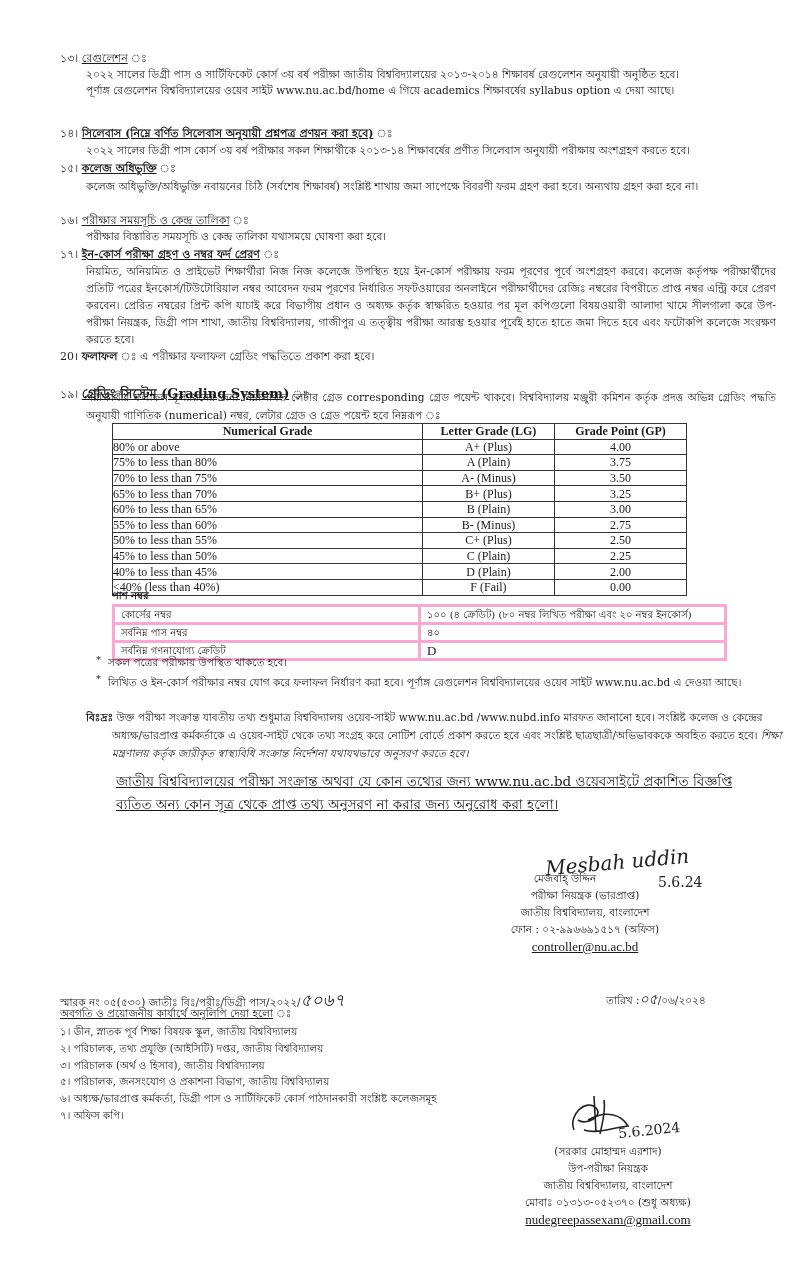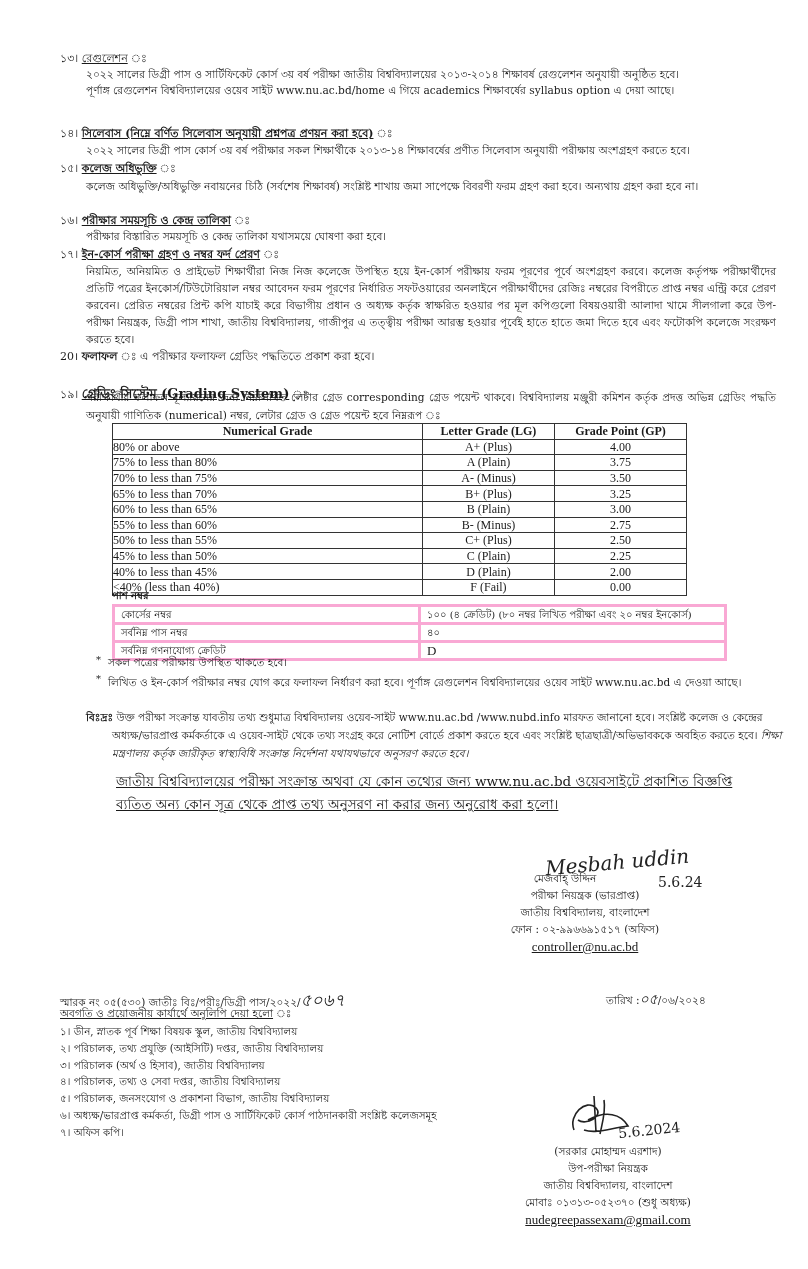--- a/index.html
+++ b/index.html
@@ -52,21 +52,21 @@
 <div class="sec-head" style="top:160px;">
   <span>১৫।</span>
   <span class="u" style="font-weight:bold;">কলেজ অধিভুক্তি</span><span> ঃ</span>
 </div>
 <div class="para" style="top:178px;">
   <div>কলেজ অধিভুক্তি/অধিভুক্তি নবায়নের চিঠি (সর্বশেষ শিক্ষাবর্ষ) সংশ্লিষ্ট শাখায় জমা সাপেক্ষে বিবরণী ফরম গ্রহণ করা হবে। অন্যথায় গ্রহণ করা হবে না।</div>
 </div>
 
 <div class="sec-head" style="top:212px;">
   <span>১৬।</span>
-  <span class="u" style="font-weight:bold;">পরীক্ষার সময়সূচি  ও কেন্দ্র তালিকা</span><span>  ঃ</span>
+  <span class="u" style="font-weight:normal;">পরীক্ষার সময়সূচি  ও কেন্দ্র তালিকা</span><span>  ঃ</span>
 </div>
 <div class="para" style="top:228px;">
   <div>পরীক্ষার বিস্তারিত সময়সূচি ও কেন্দ্র তালিকা যথাসময়ে ঘোষণা করা হবে।</div>
 </div>
 
 <div class="sec-head" style="top:246px;">
   <span>১৭।</span>
   <span class="u" style="font-weight:bold;">ইন-কোর্স পরীক্ষা গ্রহণ ও নম্বর ফর্দ প্রেরণ</span><span> ঃ</span>
 </div>
 <div class="para" style="top:263px; line-height:17px;">
@@ -208,21 +208,20 @@
   <span>তারিখ :</span><span class="hand">০৫</span><span>/০৬/২০২৪</span>
 </div>
 
 <div class="abs" style="left:60px; top:1006px; font-size:10.5px;">
   <span style="text-decoration:underline;margin-top:12px;">অবগতি ও প্রয়োজনীয় কার্যার্থে অনুলিপি দেয়া হলো</span><span> ঃ</span>
 </div>
 <div class="abs" style="left:60px; top:1023px; font-size:10.3px; line-height:16.8px;">
   <div>১। ডীন, স্নাতক পূর্ব শিক্ষা বিষয়ক স্কুল, জাতীয় বিশ্ববিদ্যালয়</div>
   <div>২। পরিচালক, তথ্য প্রযুক্তি (আইসিটি) দপ্তর, জাতীয় বিশ্ববিদ্যালয়</div>
   <div>৩। পরিচালক (অর্থ ও হিসাব), জাতীয় বিশ্ববিদ্যালয়</div>
-  <div>৪। পরিচালক, তথ্য ও সেবা দপ্তর, জাতীয় বিশ্ববিদ্যালয়</div>
   <div>৫। পরিচালক, জনসংযোগ ও প্রকাশনা বিভাগ, জাতীয় বিশ্ববিদ্যালয়</div>
   <div>৬। অধ্যক্ষ/ভারপ্রাপ্ত কর্মকর্তা, ডিগ্রী পাস ও সার্টিফিকেট কোর্স পাঠদানকারী সংশ্লিষ্ট কলেজসমূহ</div>
   <div>৭। অফিস কপি।</div>
 </div>
 
 <svg class="abs" style="left:566px; top:1090px;" width="70" height="50">
   <path d="M8 40 C 2 25, 20 8, 30 18 C 38 26, 20 36, 12 30 M28 6 L30 42 M38 10 C 40 22, 36 34, 34 44 M22 30 C 40 20, 55 24, 62 36 C 45 38, 30 44, 18 40" fill="none" stroke="#222" stroke-width="1.6"></path>
 </svg>
 <div class="signature" style="left:618px; top:1122px; font-size:14px; font-style:normal; transform:rotate(-6deg);">5.6.2024</div>
 <div class="sig-block" style="left:508px; top:1143px; width:200px;">

